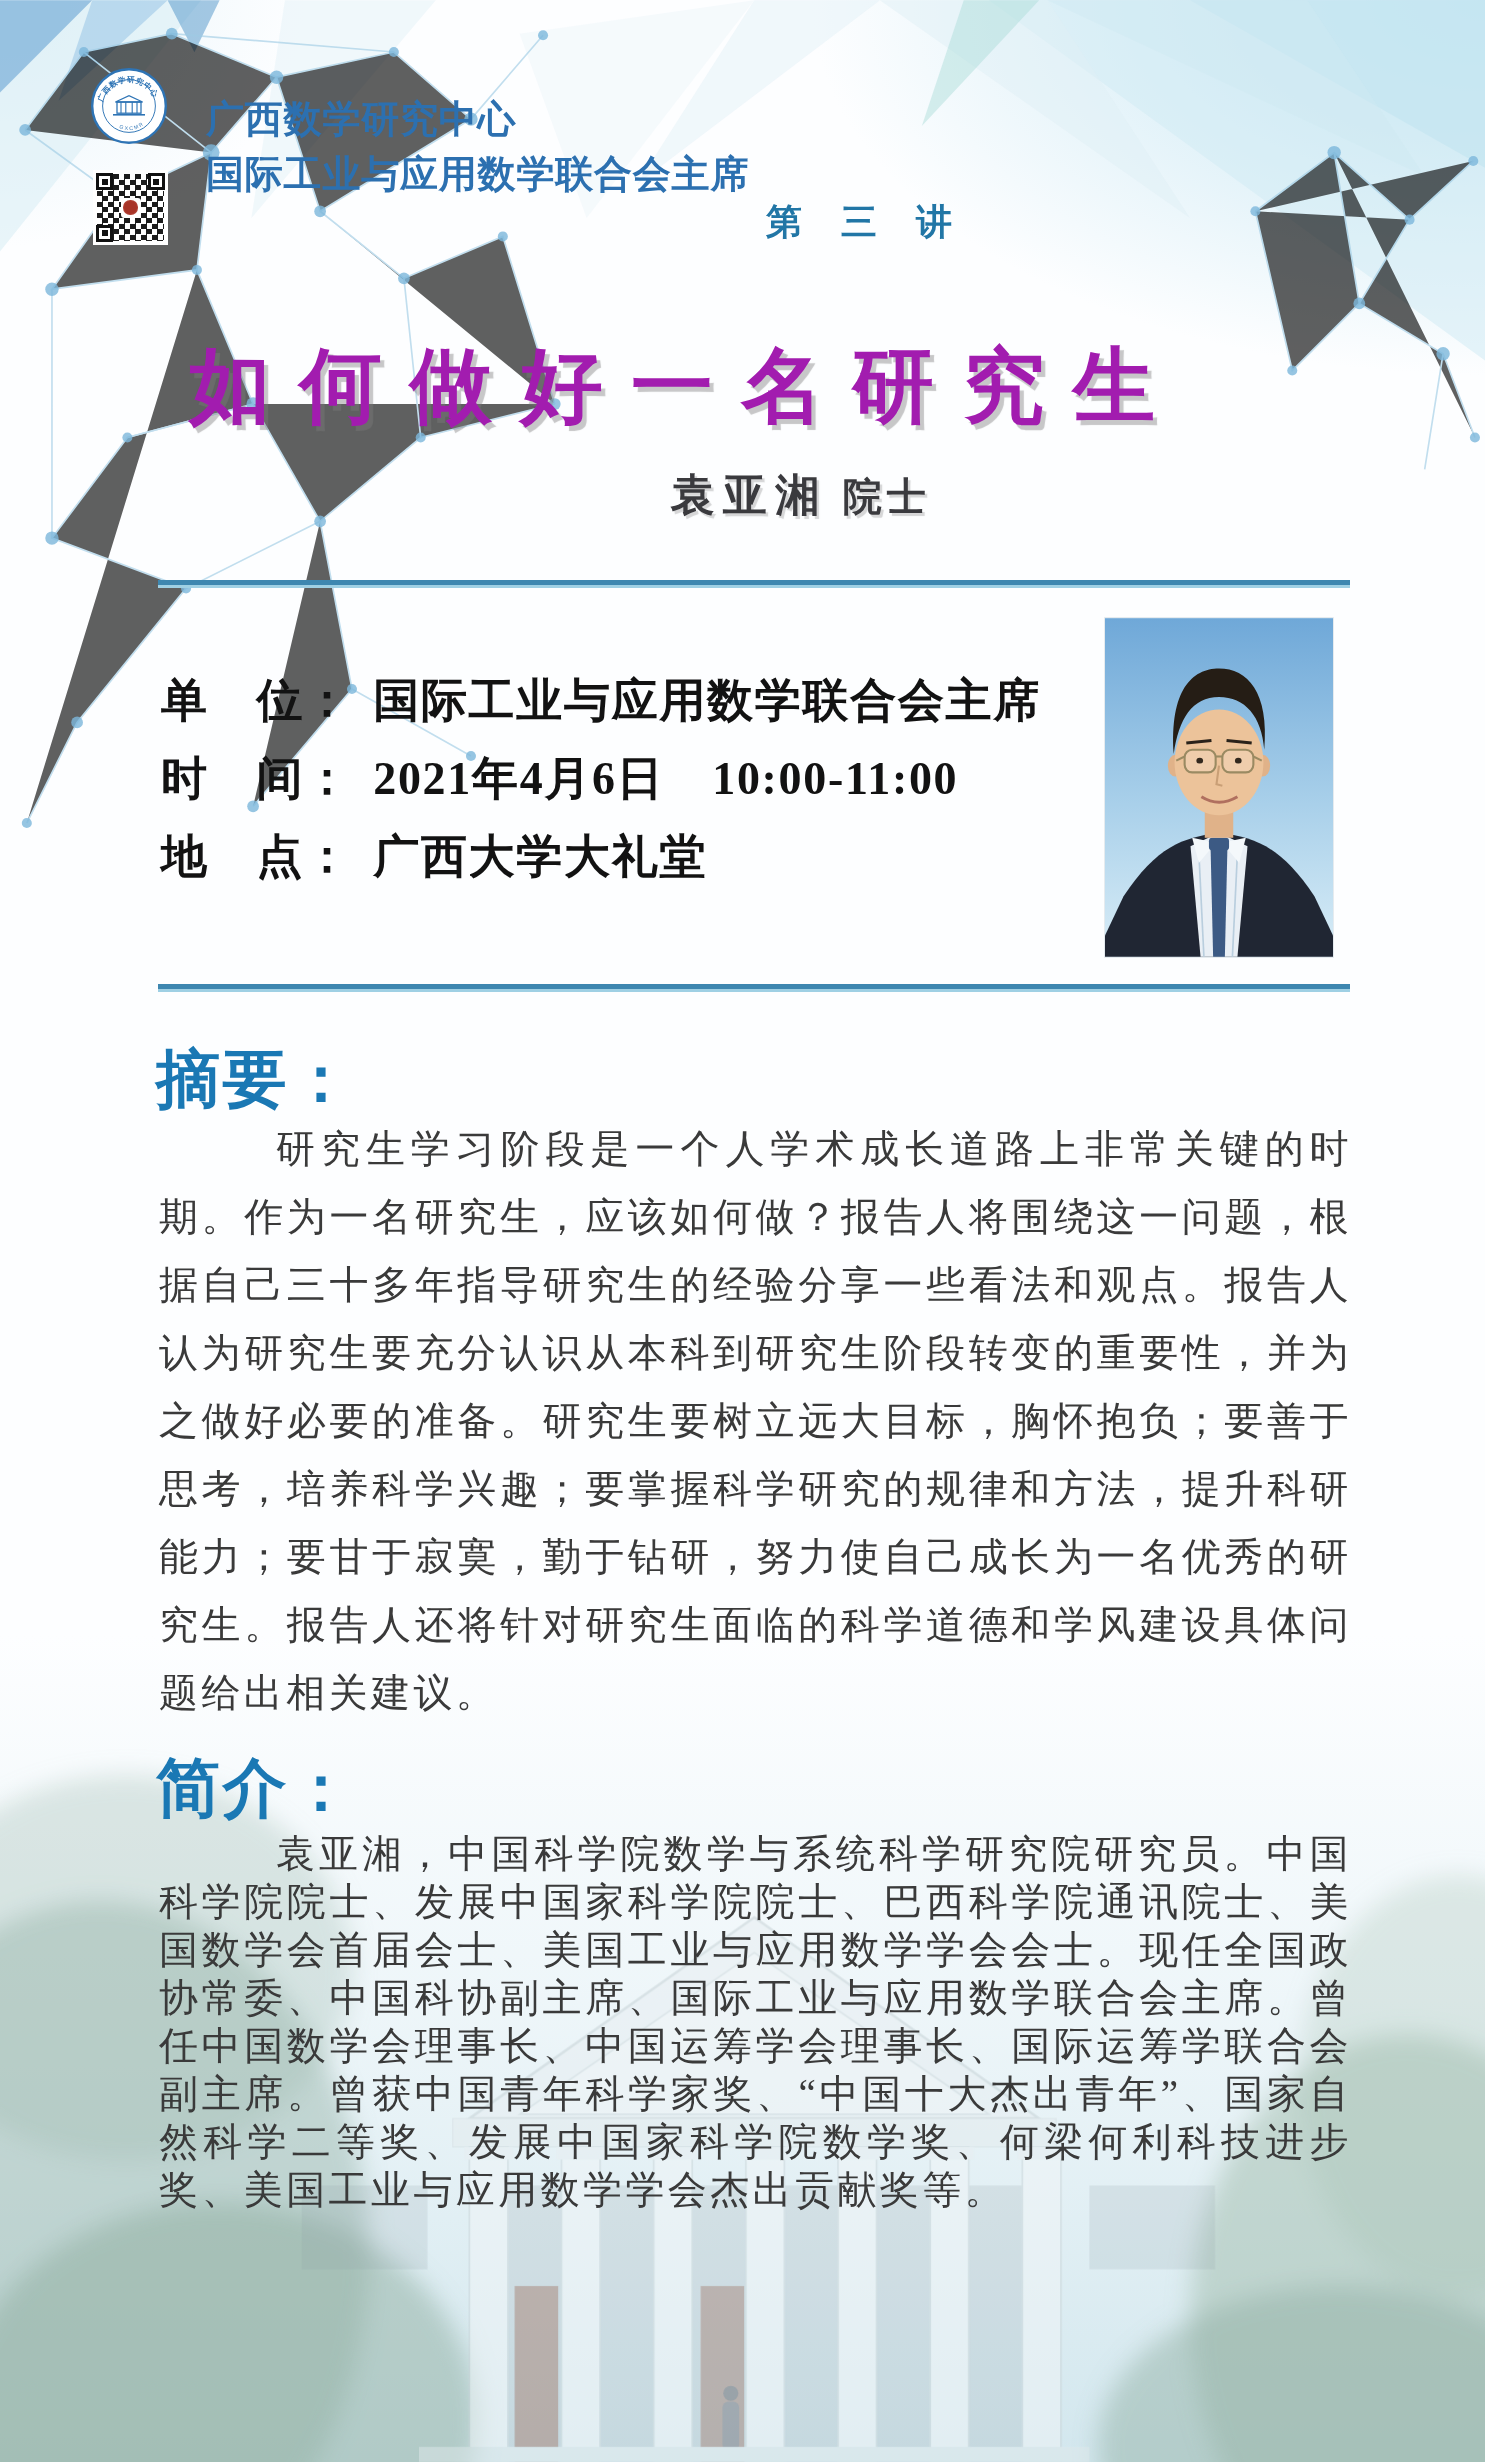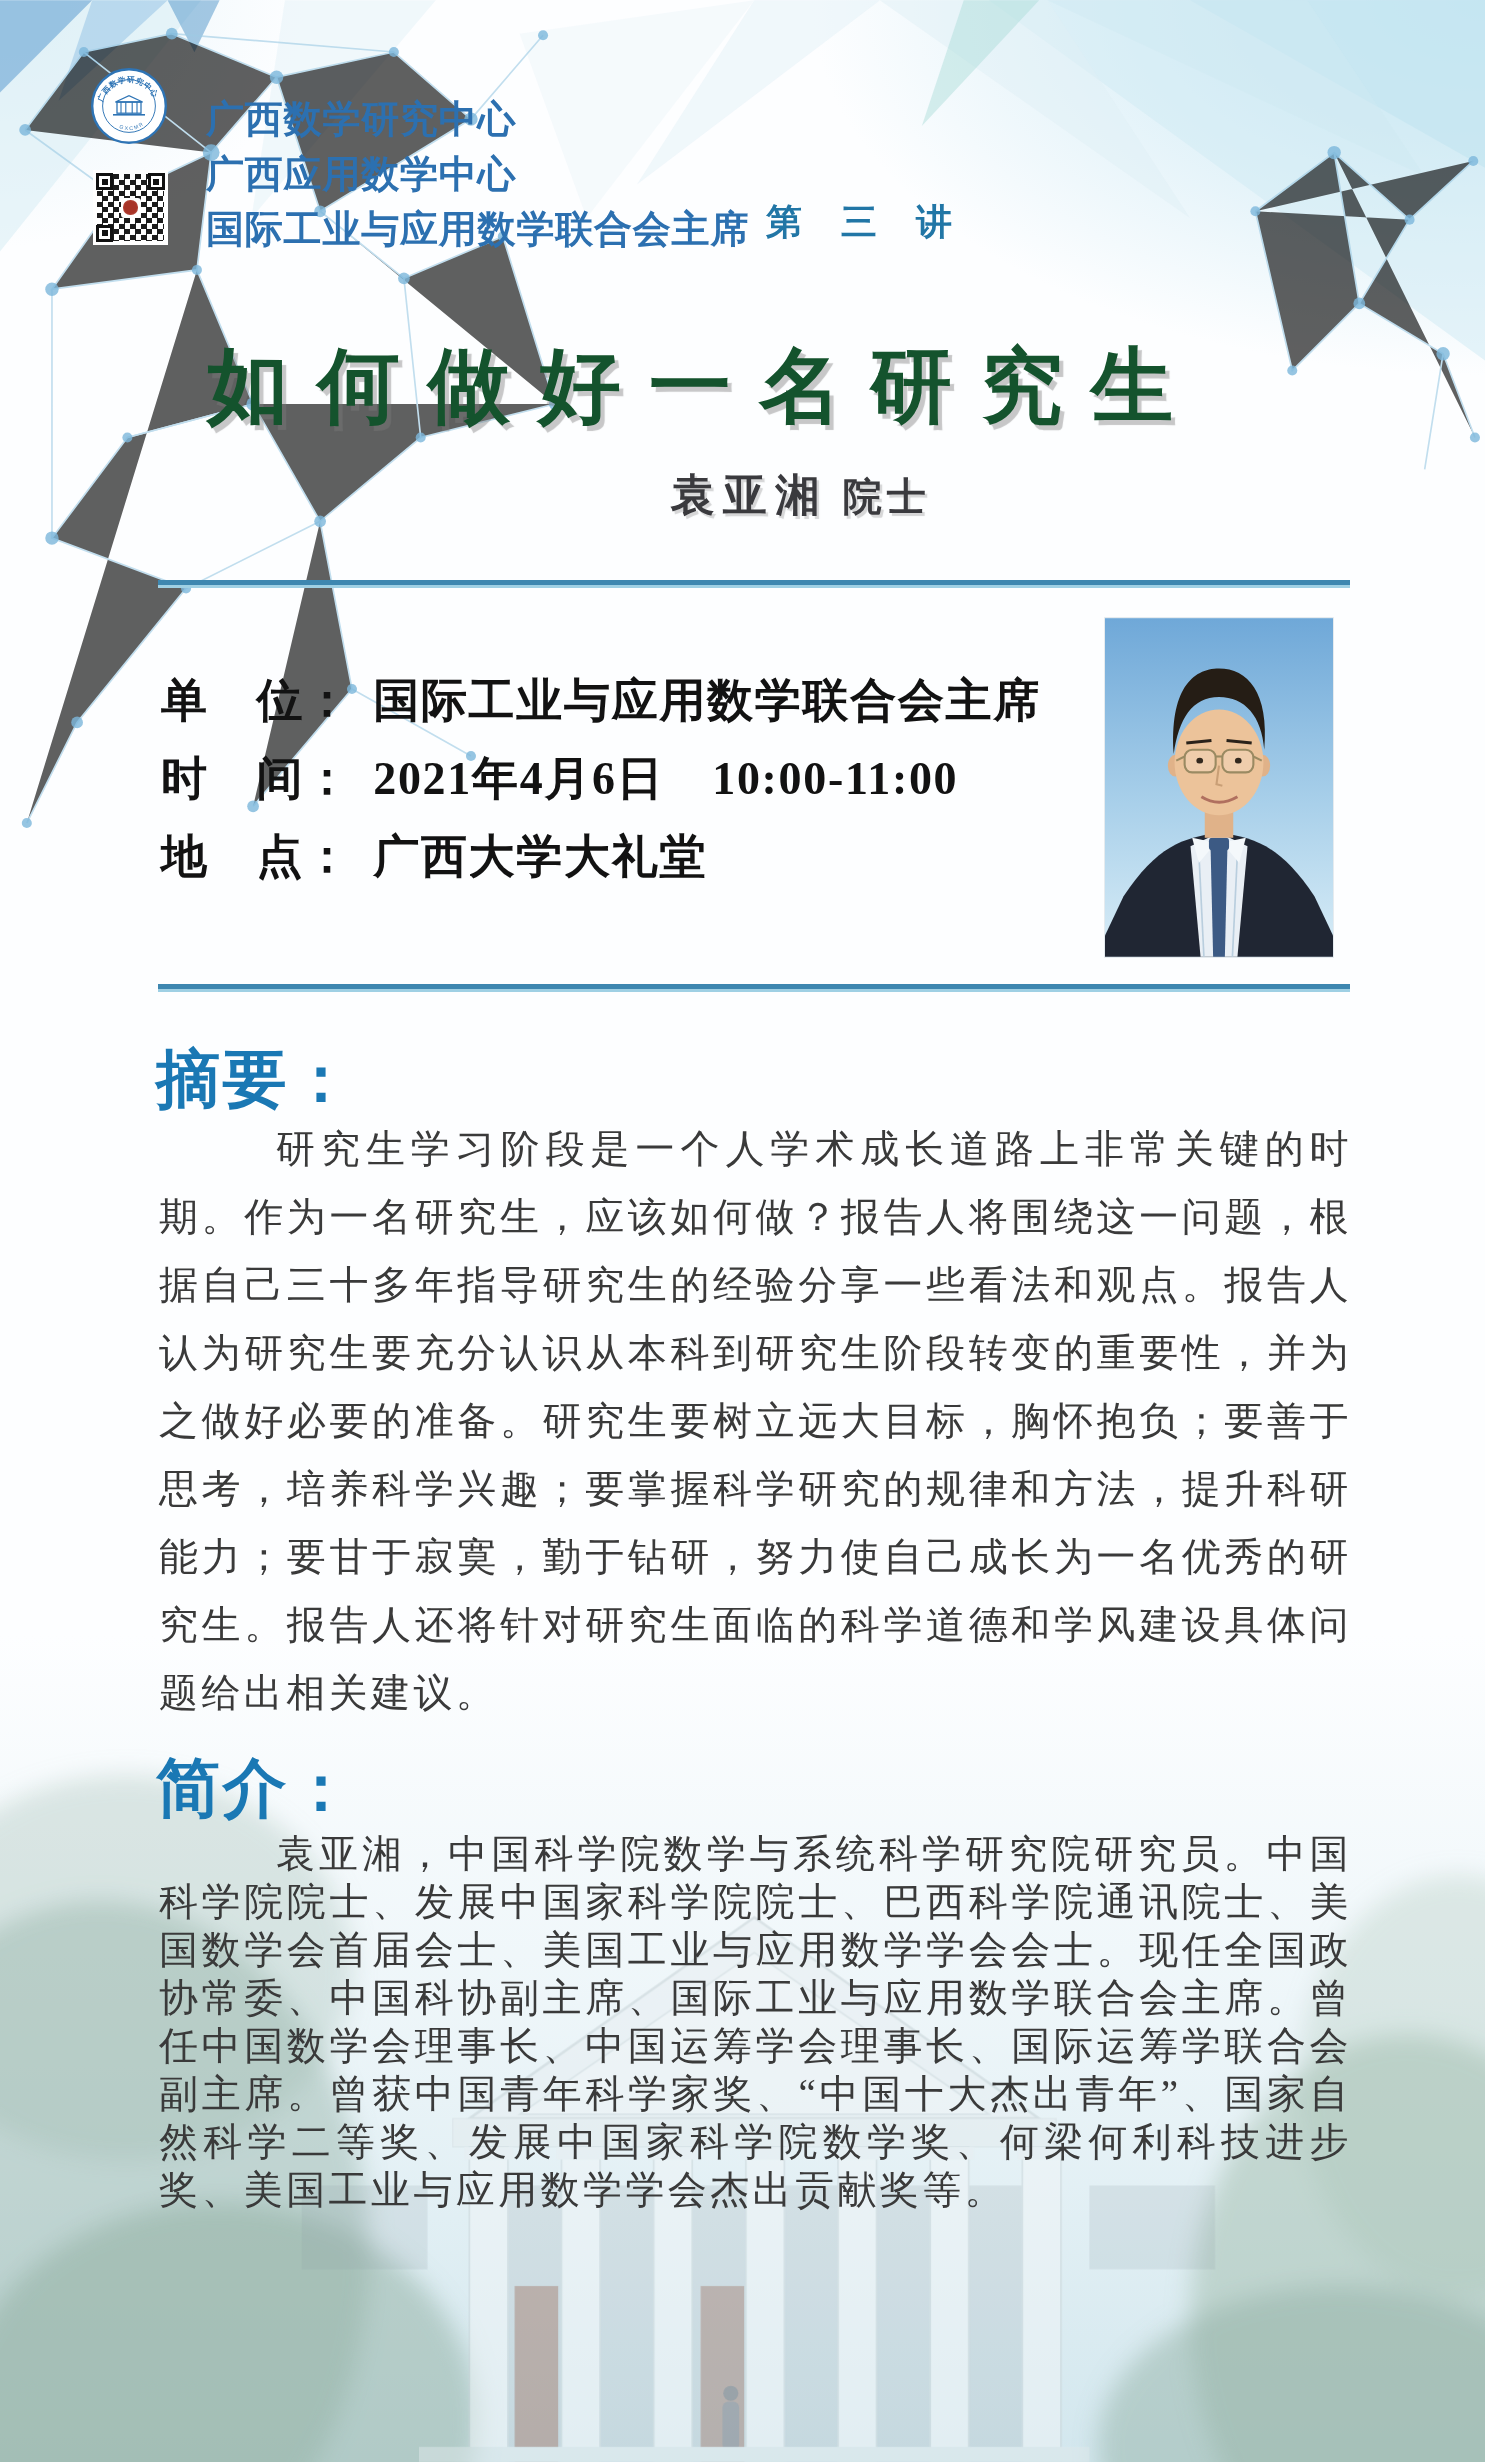--- a/index.html
+++ b/index.html
@@ -38,22 +38,22 @@
   .series-title{left:727px;top:74px;width:624px;text-align:center;
     font-family:"Liberation Serif","DejaVu Serif",serif;font-weight:bold;
     font-size:85px;line-height:94px;letter-spacing:13.4px;text-indent:13.4px;color:#2176a6;}
   .series-episode{left:727px;top:198px;width:624px;text-align:left;
     font-family:"Liberation Serif","DejaVu Serif",serif;font-weight:bold;
     font-size:36px;letter-spacing:39px;text-indent:39px;color:#2176a6;}
 
   
   .main-title{left:0;top:332px;width:1344px;text-align:center;
     font-family:"Liberation Serif","DejaVu Serif",serif;font-weight:bold;
-    font-size:82px;letter-spacing:28.5px;text-indent:28.5px;color:#14532d;
-    text-shadow:4.2px 5px 0.8px rgba(125,125,125,.42);margin-left:18px;}
+    font-size:82px;letter-spacing:28.5px;text-indent:28.5px;color:#a21caf;
+    text-shadow:4.2px 5px 0.8px rgba(125,125,125,.42);}
   .speaker-line{left:0;top:466px;width:1601px;text-align:center;color:#3a3a3e;
     font-family:"Liberation Serif","DejaVu Serif",serif;font-weight:600;
     text-shadow:2.5px 2.5px 0.8px rgba(140,140,140,.35);}
   .speaker-name{font-size:44px;letter-spacing:8.4px;}
   .speaker-title{font-size:39px;letter-spacing:5px;margin-left:11.7px;}
 
   
   .rule{left:158px;width:1192px;height:7.5px;
     background:linear-gradient(to bottom,#3e87b0 0,#3e87b0 5px,#9fd0e4 5px,#9fd0e4 7.5px);}
   .rule1{top:580px;} .rule2{top:984px;}
@@ -222,21 +222,20 @@
   <div class="abs qr-wrap">
     <div class="qr-pattern"></div>
     <div class="qr-finder qr-f-tl"></div>
     <div class="qr-finder qr-f-tr"></div>
     <div class="qr-finder qr-f-bl"></div>
     <div class="qr-seal"></div>
   </div>
 
   <div class="abs org-names">
     <div class="org-line">广西数学研究中心</div>
-    <div class="org-line">广西应用数学中心</div>
     <div class="org-line">国际工业与应用数学联合会主席</div>
   </div>
 
   <div class="abs series-episode">第三讲</div>
 
   <div class="abs main-title">如何做好一名研究生</div>
   <div class="abs speaker-line">
     <span class="speaker-name">袁亚湘</span>
     <span class="speaker-title">院士</span>
   </div>

